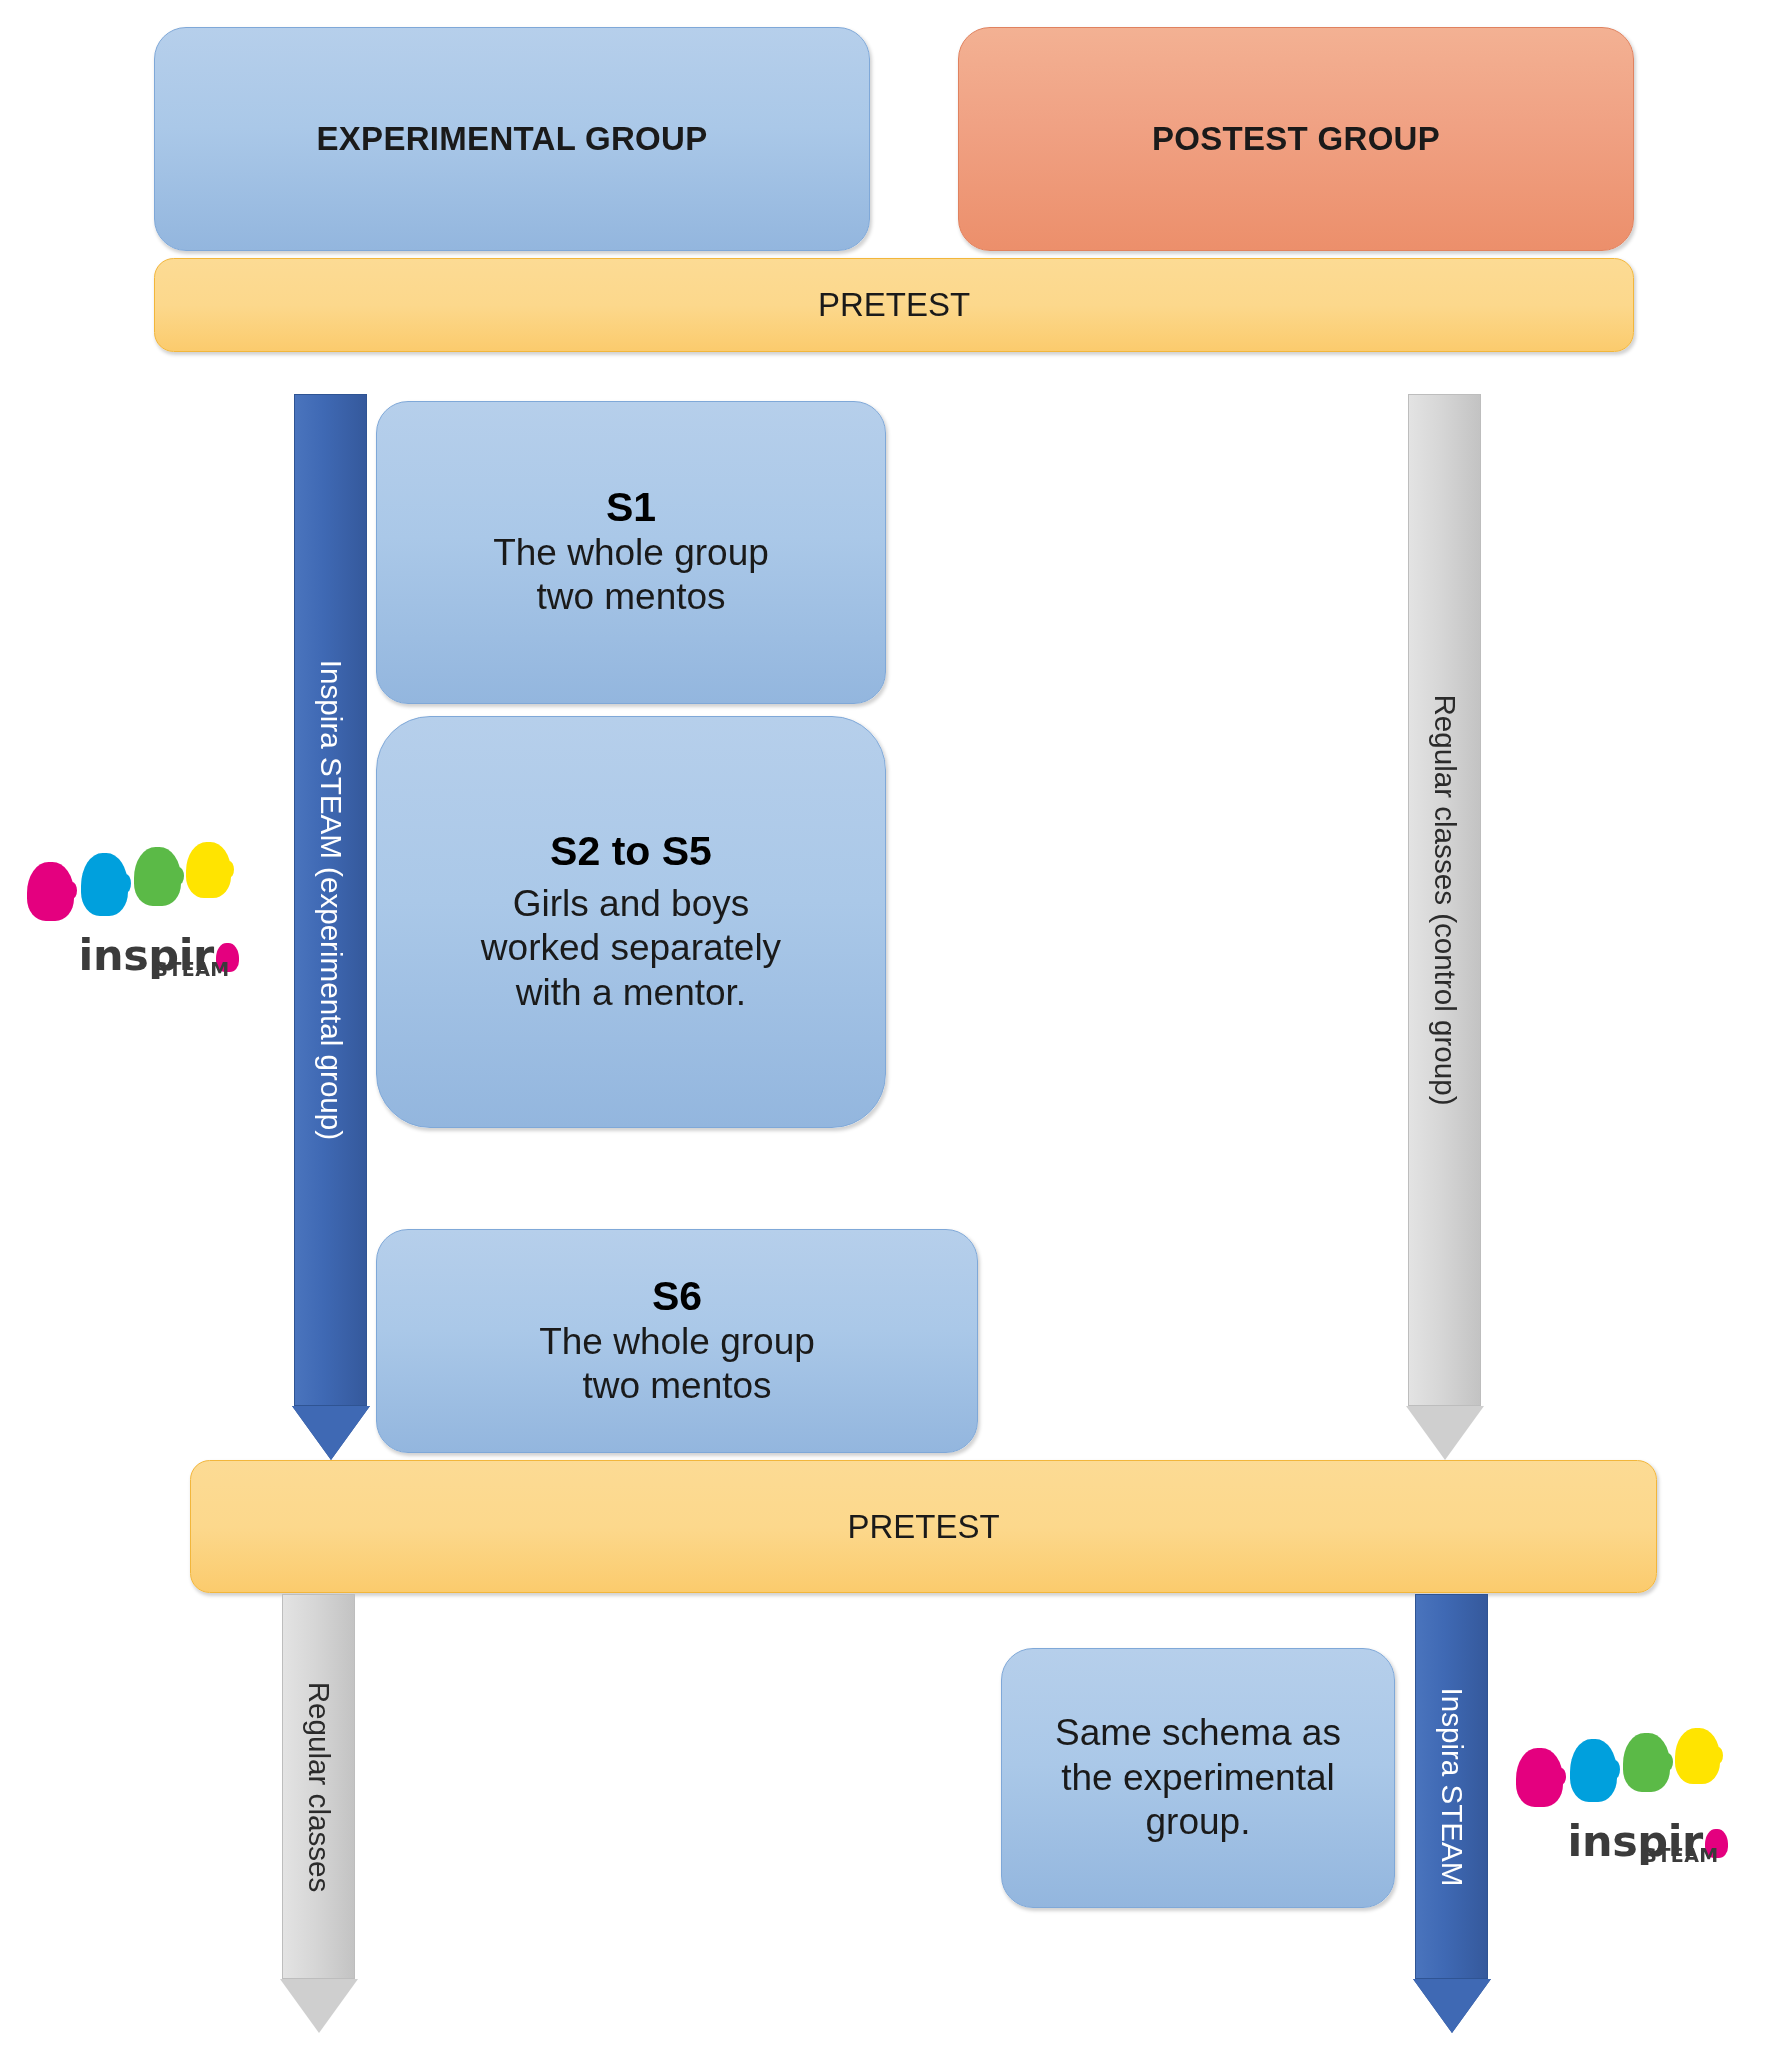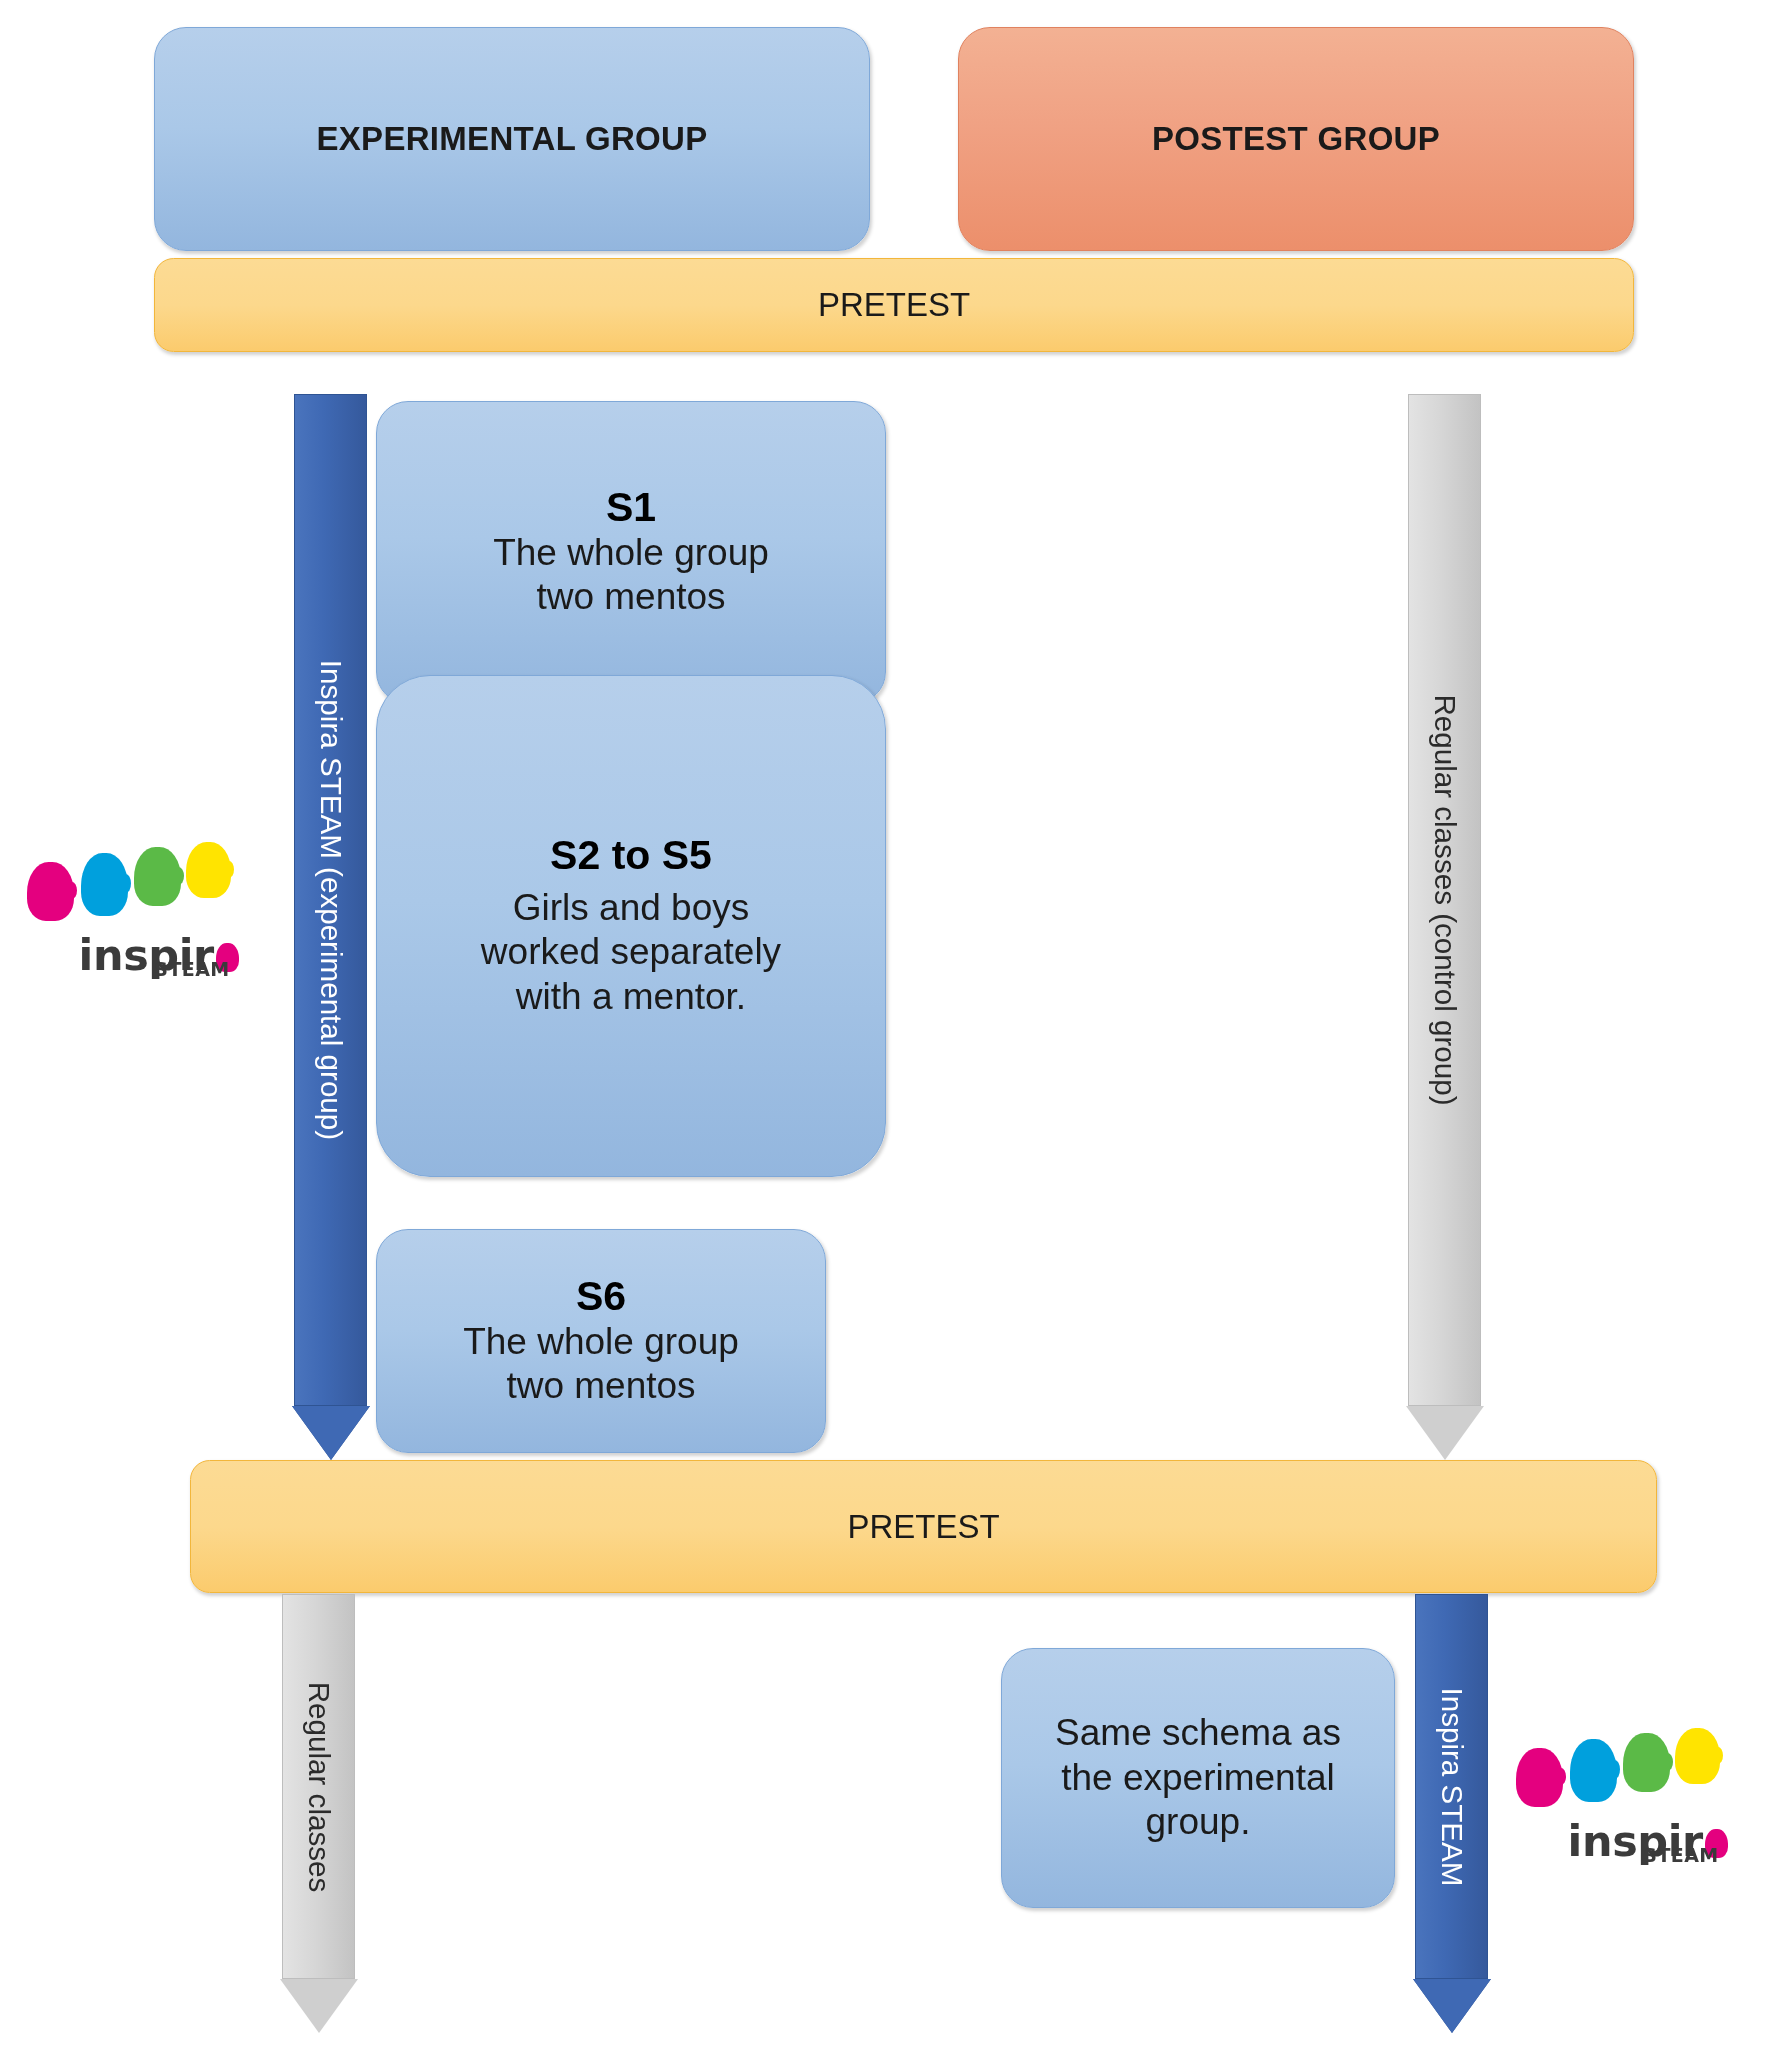--- a/index.html
+++ b/index.html
@@ -158,30 +158,30 @@
   </div>
 
   <div class="rbox blue" style="left:376px;top:401px;width:510px;height:303px;">
     <span class="boxtext">
       <span class="stage-title">S1</span>
       <span class="stage-body">The whole group</span>
       <span class="stage-body">two mentos</span>
     </span>
   </div>
 
-  <div class="rbox blue" style="left:376px;top:675px;width:510px;height:502px;border-radius:54px;">
+  <div class="rbox blue" style="left:376px;top:716px;width:510px;height:412px;border-radius:54px;">
     <span class="boxtext">
       <span class="stage-title" style="margin-bottom:7.2px;">S2 to S5</span>
       <span class="stage-body">Girls and boys</span>
       <span class="stage-body">worked separately</span>
       <span class="stage-body">with a mentor.</span>
     </span>
   </div>
 
-  <div class="rbox blue" style="left:376px;top:1229px;width:450px;height:224px;">
+  <div class="rbox blue" style="left:376px;top:1229px;width:602px;height:224px;">
     <span class="boxtext">
       <span class="stage-title">S6</span>
       <span class="stage-body">The whole group</span>
       <span class="stage-body">two mentos</span>
     </span>
   </div>
 
   <div class="rbox yellowbar" style="left:190px;top:1460px;width:1467px;height:133px;">
     <span class="bar-label">PRETEST</span>
   </div>

